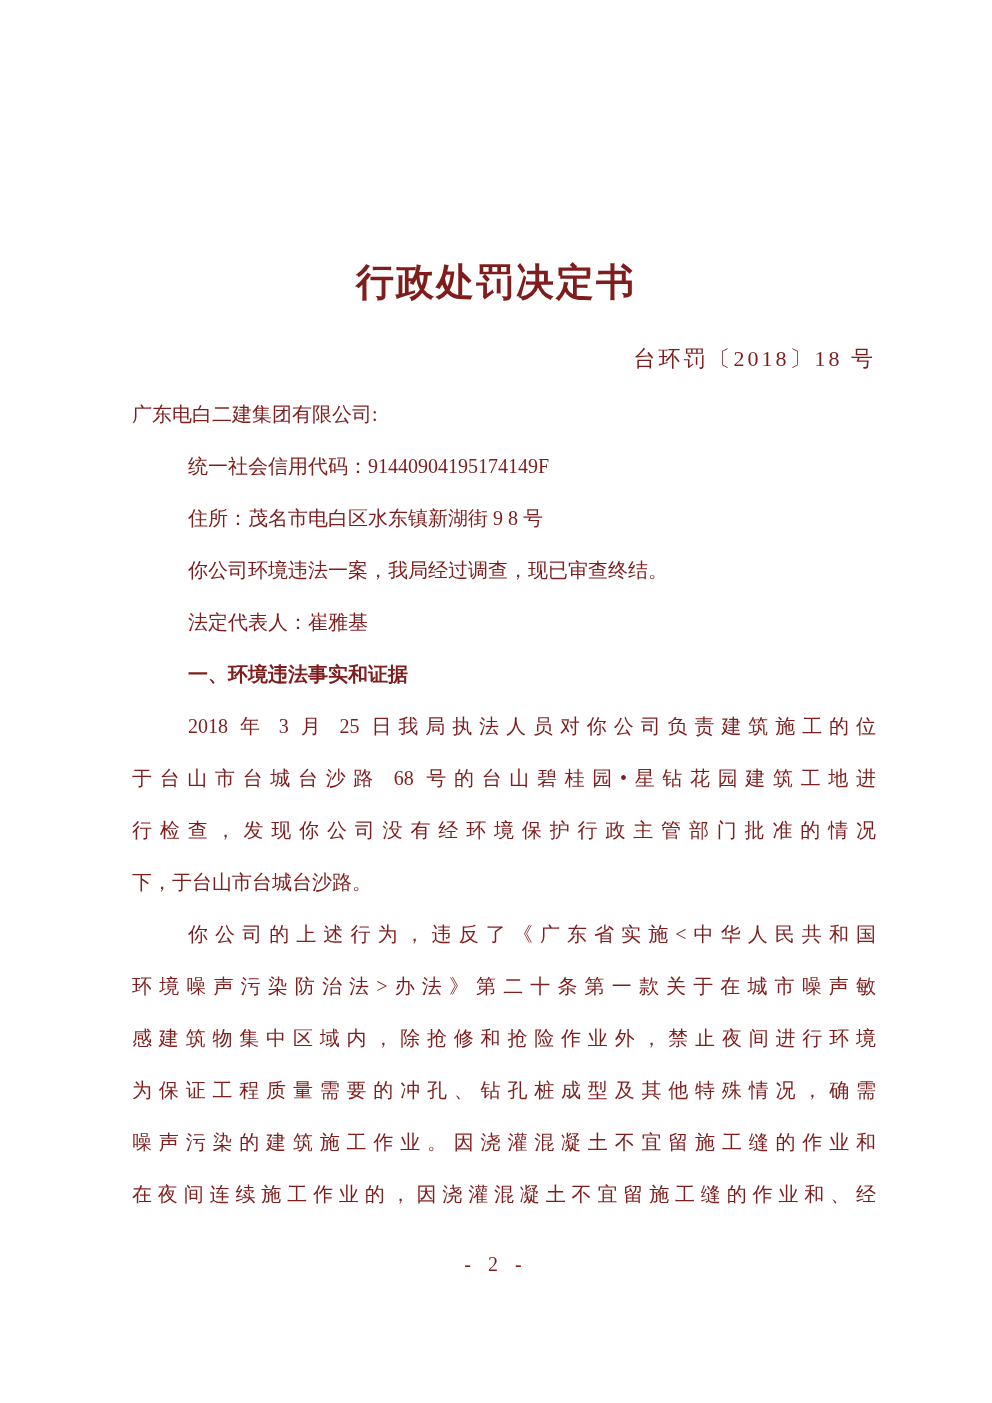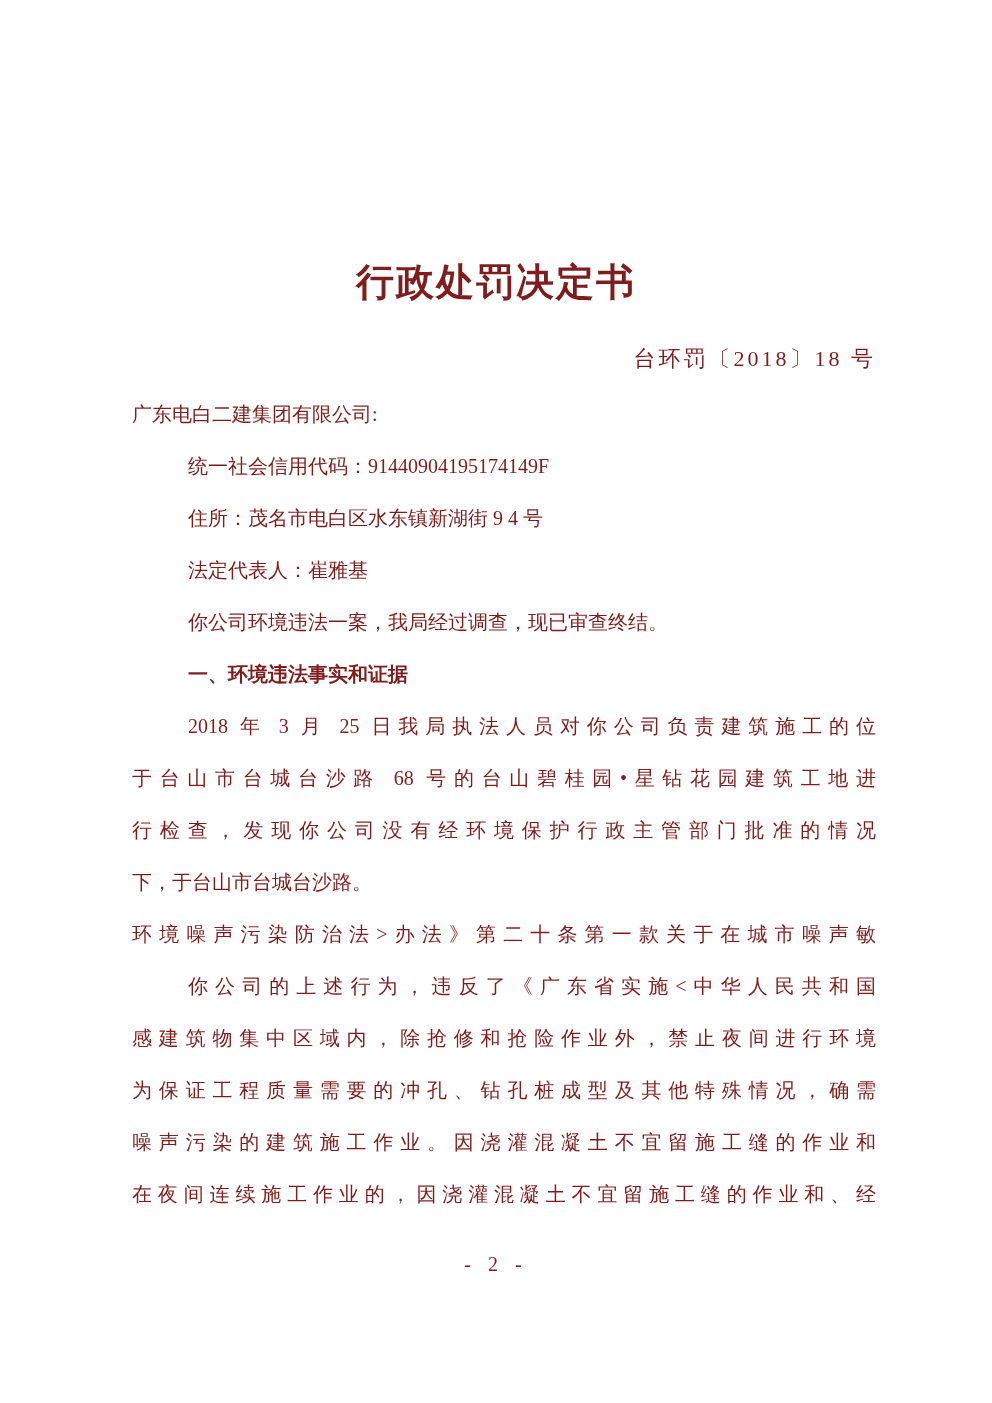--- a/index.html
+++ b/index.html
@@ -73,30 +73,30 @@
 
 <div class="page">
 
   <div class="doc-title">行政处罚决定书</div>
 
   <div class="doc-number">台环罚〔2018〕18 号</div>
 
   <div class="doc-body">
     <div class="ln">广东电白二建集团有限公司:</div>
     <div class="ln indent">统一社会信用代码：91440904195174149F</div>
-    <div class="ln indent">住所：茂名市电白区水东镇新湖街 9 4 号</div>
+    <div class="ln indent">住所：茂名市电白区水东镇新湖街 9 8 号</div>
+    <div class="ln indent">你公司环境违法一案，我局经过调查，现已审查终结。</div>
     <div class="ln indent">法定代表人：崔雅基</div>
-    <div class="ln indent">你公司环境违法一案，我局经过调查，现已审查终结。</div>
     <div class="ln indent heading">一、环境违法事实和证据</div>
     <div class="ln indent stretch">2018 年 3 月 25 日我局执法人员对你公司负责建筑施工的位</div>
     <div class="ln stretch">于台山市台城台沙路 68 号的台山碧桂园•星钻花园建筑工地进</div>
     <div class="ln stretch">行检查，发现你公司没有经环境保护行政主管部门批准的情况</div>
     <div class="ln">下，于台山市台城台沙路。</div>
+    <div class="ln indent stretch">你公司的上述行为，违反了《广东省实施&lt;中华人民共和国</div>
     <div class="ln stretch">环境噪声污染防治法&gt;办法》第二十条第一款关于在城市噪声敏</div>
-    <div class="ln indent stretch">你公司的上述行为，违反了《广东省实施&lt;中华人民共和国</div>
     <div class="ln stretch">感建筑物集中区域内，除抢修和抢险作业外，禁止夜间进行环境</div>
     <div class="ln stretch">为保证工程质量需要的冲孔、钻孔桩成型及其他特殊情况，确需</div>
     <div class="ln stretch">噪声污染的建筑施工作业。因浇灌混凝土不宜留施工缝的作业和</div>
     <div class="ln stretch">在夜间连续施工作业的，因浇灌混凝土不宜留施工缝的作业和、经</div>
   </div>
 
   <div class="page-footer">- 2 -</div>
 
 </div>
 

